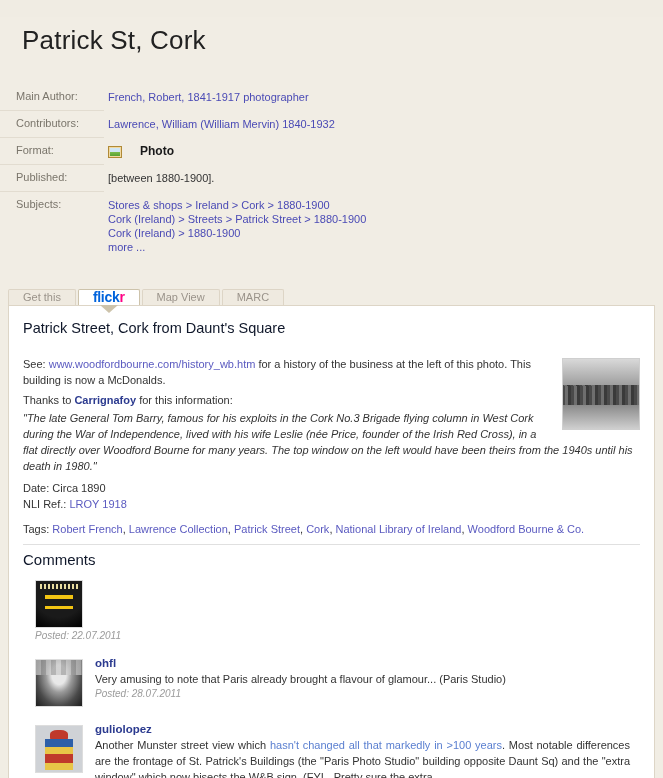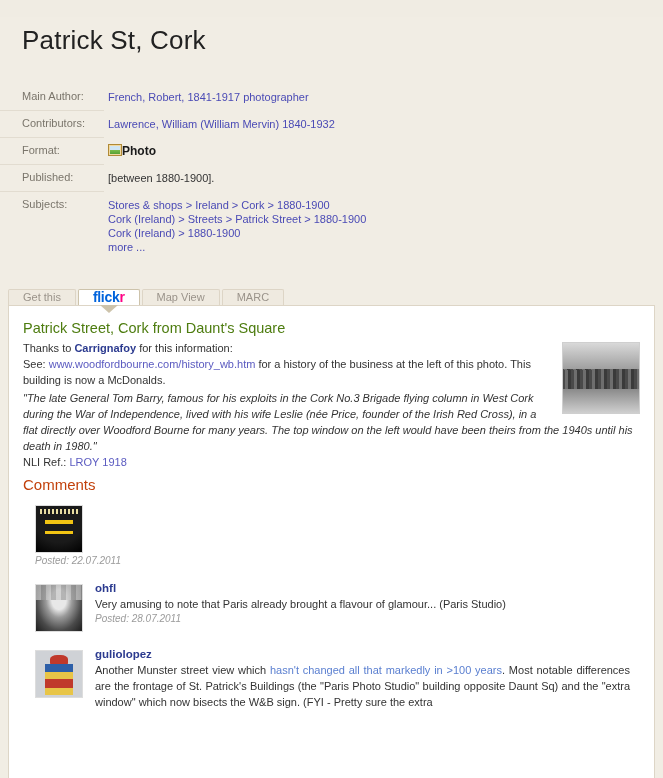--- a/index.html
+++ b/index.html
@@ -20,37 +20,37 @@
     font-size: 26px;
     font-weight: normal;
     color: #222;
     padding: 8px 0 10px 22px;
     letter-spacing: .2px;
   }
   .rec-table { width: 100%; border-collapse: collapse; }
   .rec-row > td { vertical-align: top; padding: 6px 0 7px 0; }
   .rec-row td.lbl {
     width: 104px;
-    padding-left: 22px;
+    padding-left: 16px;
     padding-right: 6px;
     color: #7a756b;
     font-size: 11px;
     white-space: nowrap;
     border-top: 1px solid #e2dcd0;
   }
   .rec-row:first-child td.lbl { border-top: none; }
   .rec-row td.val { padding-left: 4px; padding-right: 32px; font-size: 11px; }
   .rec-row td.val a, a.lnk {
     color: #4a4ab5;
     text-decoration: none;
   }
   .val .ln { display:block; line-height: 14px; }
   .plain { color:#333; }
 
-  .fmt { display:flex; align-items:flex-start; gap:0; }
+  .fmt { display:flex; align-items:flex-end; gap:18px; }
   .fmt-icon {
     width: 14px; height: 12px;
     border: 1px solid #b08a36;
     background: linear-gradient(180deg,#cfe6f5 0%,#cfe6f5 45%,#7fbf4d 46%,#4e9a2f 100%);
     display:inline-block;
     box-shadow: inset 0 0 0 1px #f2d9a0;
   }
   .fmt-label { font-weight: bold; color:#1a1a1a; font-size: 12px; }
 
   
@@ -95,24 +95,24 @@
 
   
   .panel {
     margin: 0 8px 0 8px;
     background: #ffffff;
     border: 1px solid #ddd5c6;
     padding: 10px 14px 8px 14px;
     min-height: 480px;
   }
   .panel h2 {
-    margin: 4px 0 4px 0;
+    margin: 4px 0 20px 0;
     font-size: 14.5px;
     font-weight: normal;
-    color: #4d7c0f;
+    color: #0f172a;
   }
   .body-txt { font-size: 11px; line-height: 16px; color:#333; }
   .body-txt a { color:#5a5ac0; text-decoration:none; }
   .thumb {
     float: right;
     width: 78px; height: 72px;
     margin: 2px 0 4px 10px;
     border: 1px solid #cfcfcf;
     background:
       linear-gradient(180deg, rgba(255,255,255,.85), rgba(255,255,255,0) 28%),
@@ -137,21 +137,21 @@
     margin-top: 10px; padding-bottom: 8px;
     border-bottom: 1px solid #e0e0e0;
     line-height: 14px;
   }
   .tags-line a { color:#5a5ac0; text-decoration:none; }
 
   h3.comments-h {
     margin: 6px 0 10px 0;
     font-size: 15px;
     font-weight: normal;
-    color: #c2410c;
+    color: #0f172a;
   }
 
   
   .comment { display: flex; margin-bottom: 16px; }
   .avatar {
     width: 48px; height: 48px; flex: 0 0 48px;
     margin: 2px 12px 0 12px;
     border: 1px solid #ddd;
     background:#ddd;
     position: relative; overflow:hidden;
@@ -267,40 +267,53 @@
     <div class="tab">
       <span>MARC</span>
     </div>
   </div>
 
   <div class="panel">
     <h2>Patrick Street, Cork from Daunt's Square</h2>
 
     <div class="thumb"></div>
 
+    <div class="body-txt">
+      <span>See:</span>
+      <a href="#">www.woodfordbourne.com/history_wb.htm</a>
+      <span>for a history of the business at the left of this photo. This building is now a McDonalds.</span>
+    </div>
+
     <div class="body-txt" style="margin-top:4px;">
       <span>Thanks to</span>
       <a href="#" style="font-weight:bold;color:#2b3a8f;">Carrignafoy</a>
       <span>for this information:</span>
     </div>
 
-    <div class="body-txt">
-      <span>See:</span>
-      <a href="#">www.woodfordbourne.com/history_wb.htm</a>
-      <span>for a history of the business at the left of this photo. This building is now a McDonalds.</span>
-    </div>
-
     <div class="body-txt quote">"The late General Tom Barry, famous for his exploits in the Cork No.3 Brigade flying column in West Cork during the War of Independence, lived with his wife Leslie (née Price, founder of the Irish Red Cross), in a flat directly over Woodford Bourne for many years. The top window on the left would have been theirs from the 1940s until his death in 1980."</div>
 
+    <div class="body-txt meta-line">
+      <span>Date:</span>
+      <span>Circa 1890</span>
+    </div>
 
     <div class="body-txt" style="line-height:16px;">
       <span>NLI Ref.:</span>
       <a href="#">LROY 1918</a>
     </div>
 
+    <div class="body-txt tags-line">
+      <span>Tags:</span>
+      <a href="#">Robert French</a><span>,</span>
+      <a href="#">Lawrence Collection</a><span>,</span>
+      <a href="#">Patrick Street</a><span>,</span>
+      <a href="#">Cork</a><span>,</span>
+      <a href="#">National Library of Ireland</a><span>,</span>
+      <a href="#">Woodford Bourne &amp; Co.</a>
+    </div>
 
     <h3 class="comments-h">Comments</h3>
 
     <div class="comment">
       <div class="avatar av-munster"></div>
     </div>
     <div class="c-posted c-posted-left" style="margin:-14px 0 16px 12px;">Posted: 22.07.2011</div>
 
     <div class="comment">
       <div class="avatar av-photo"></div>

